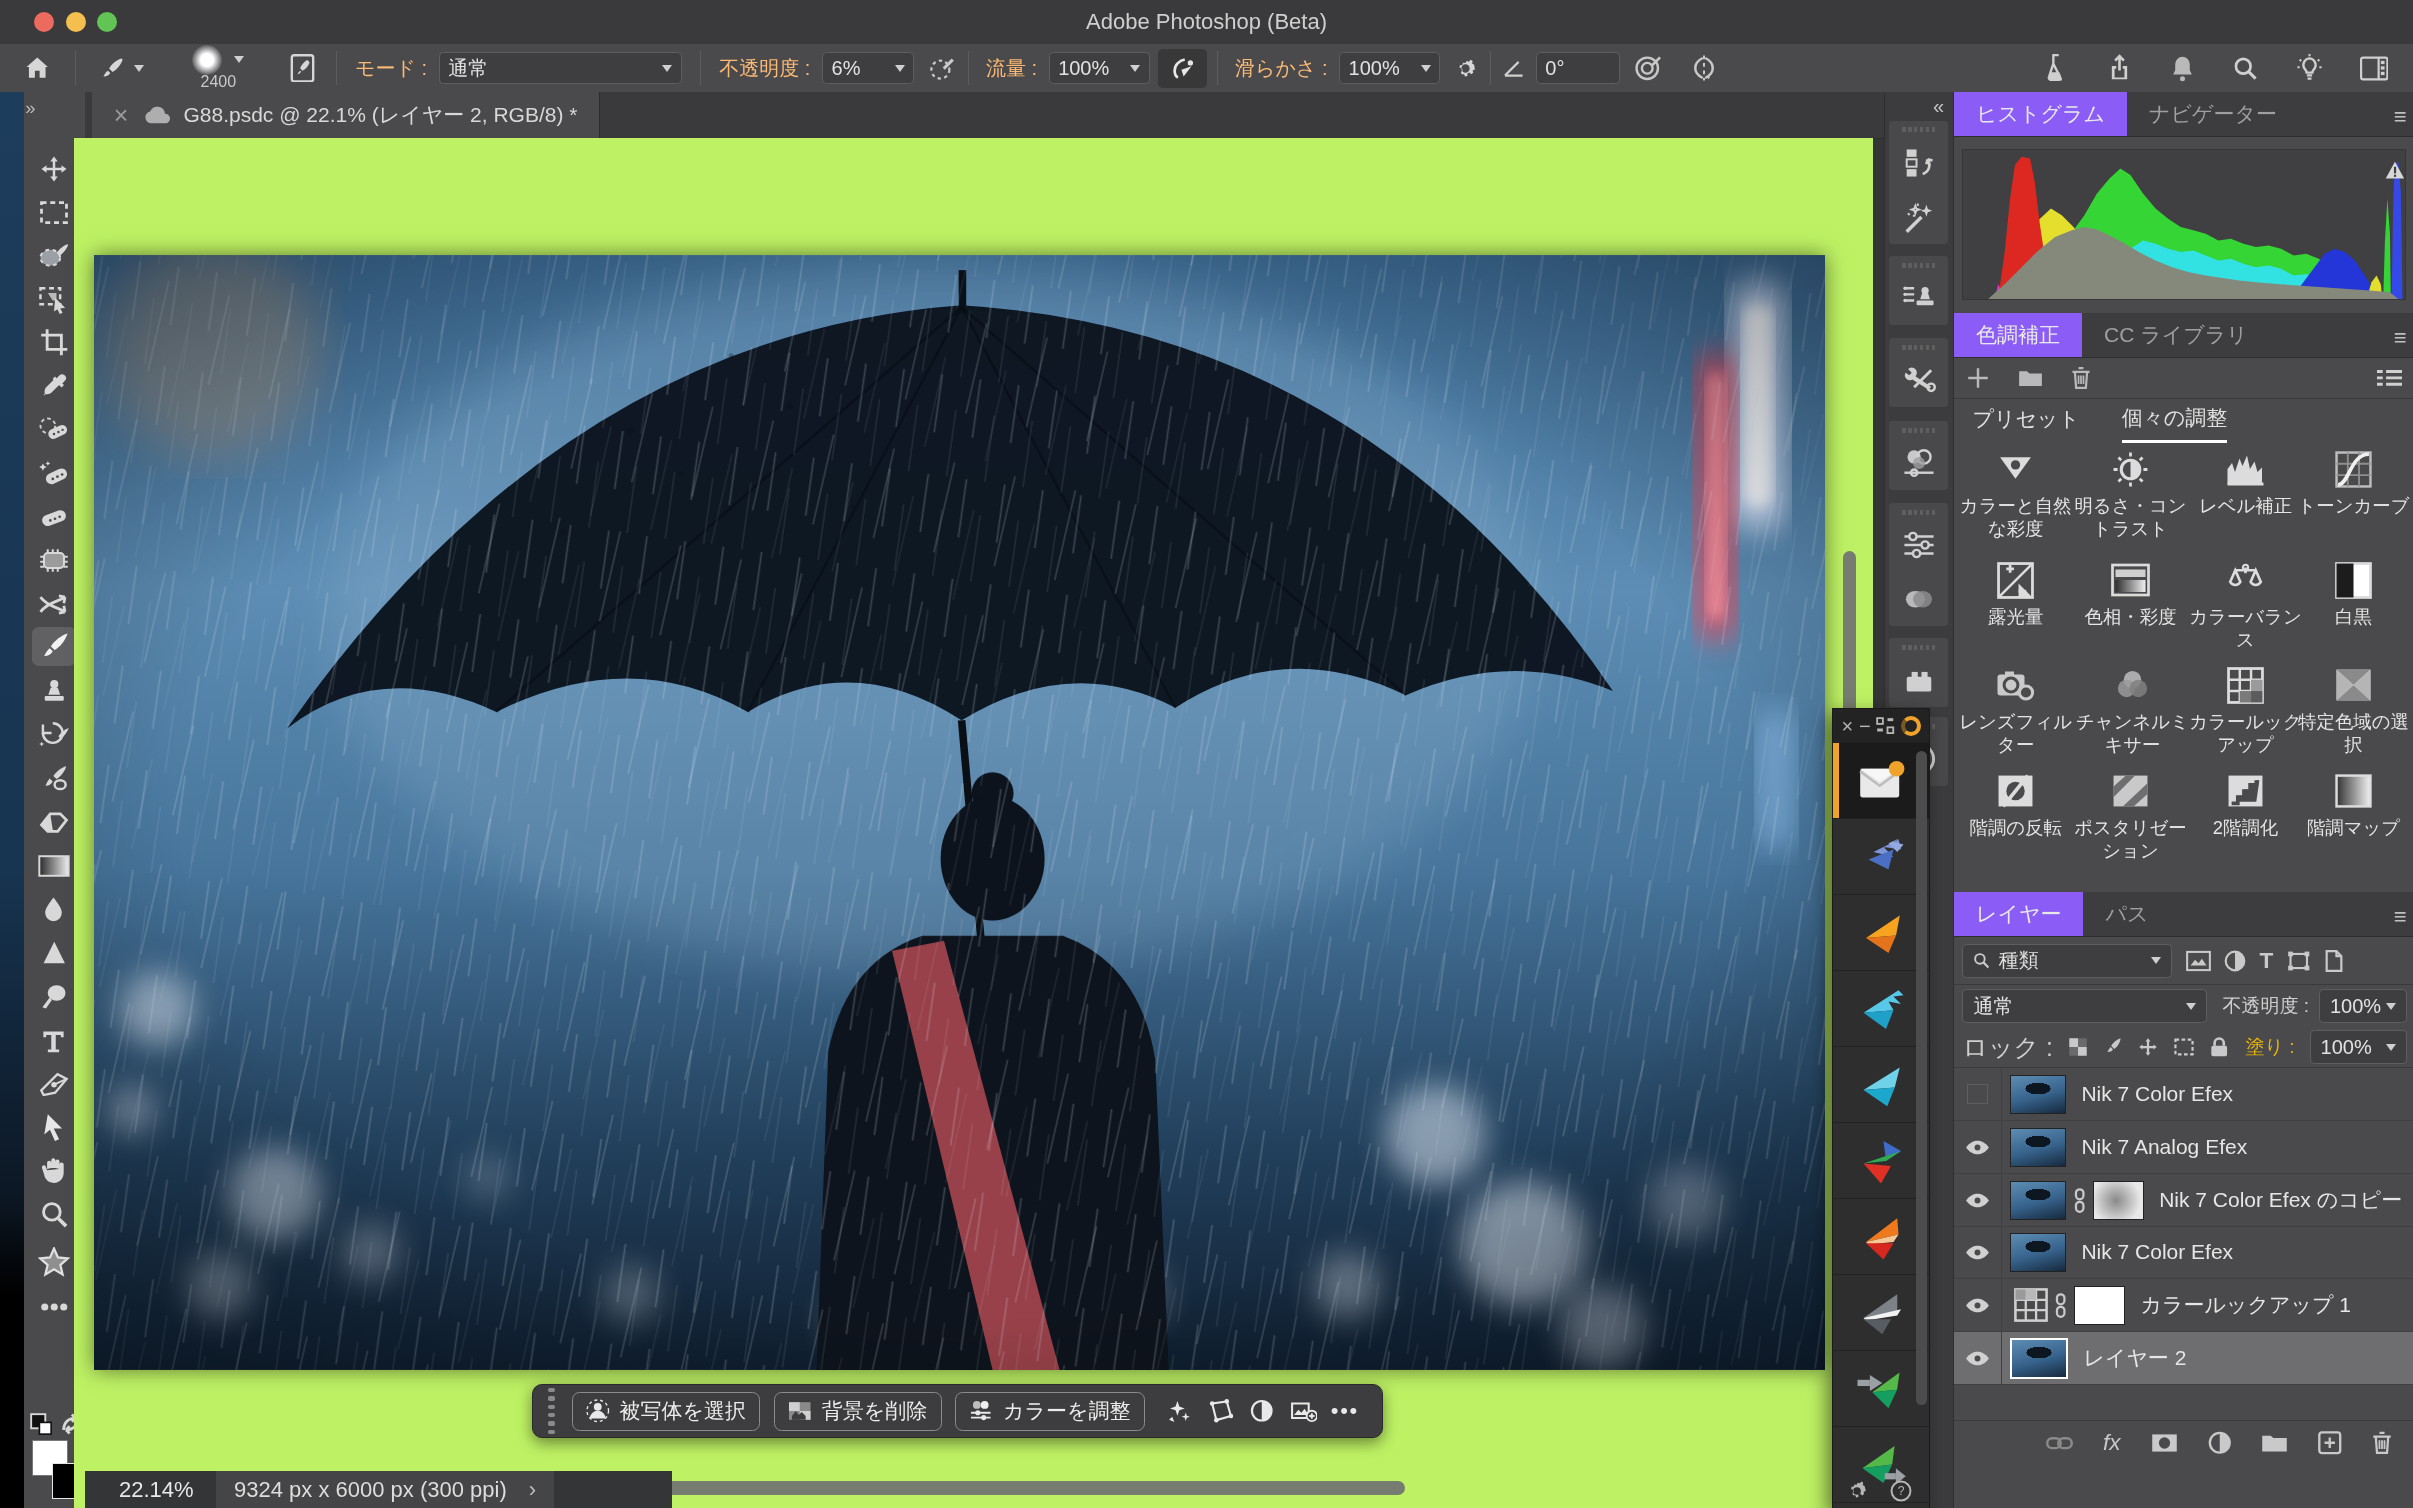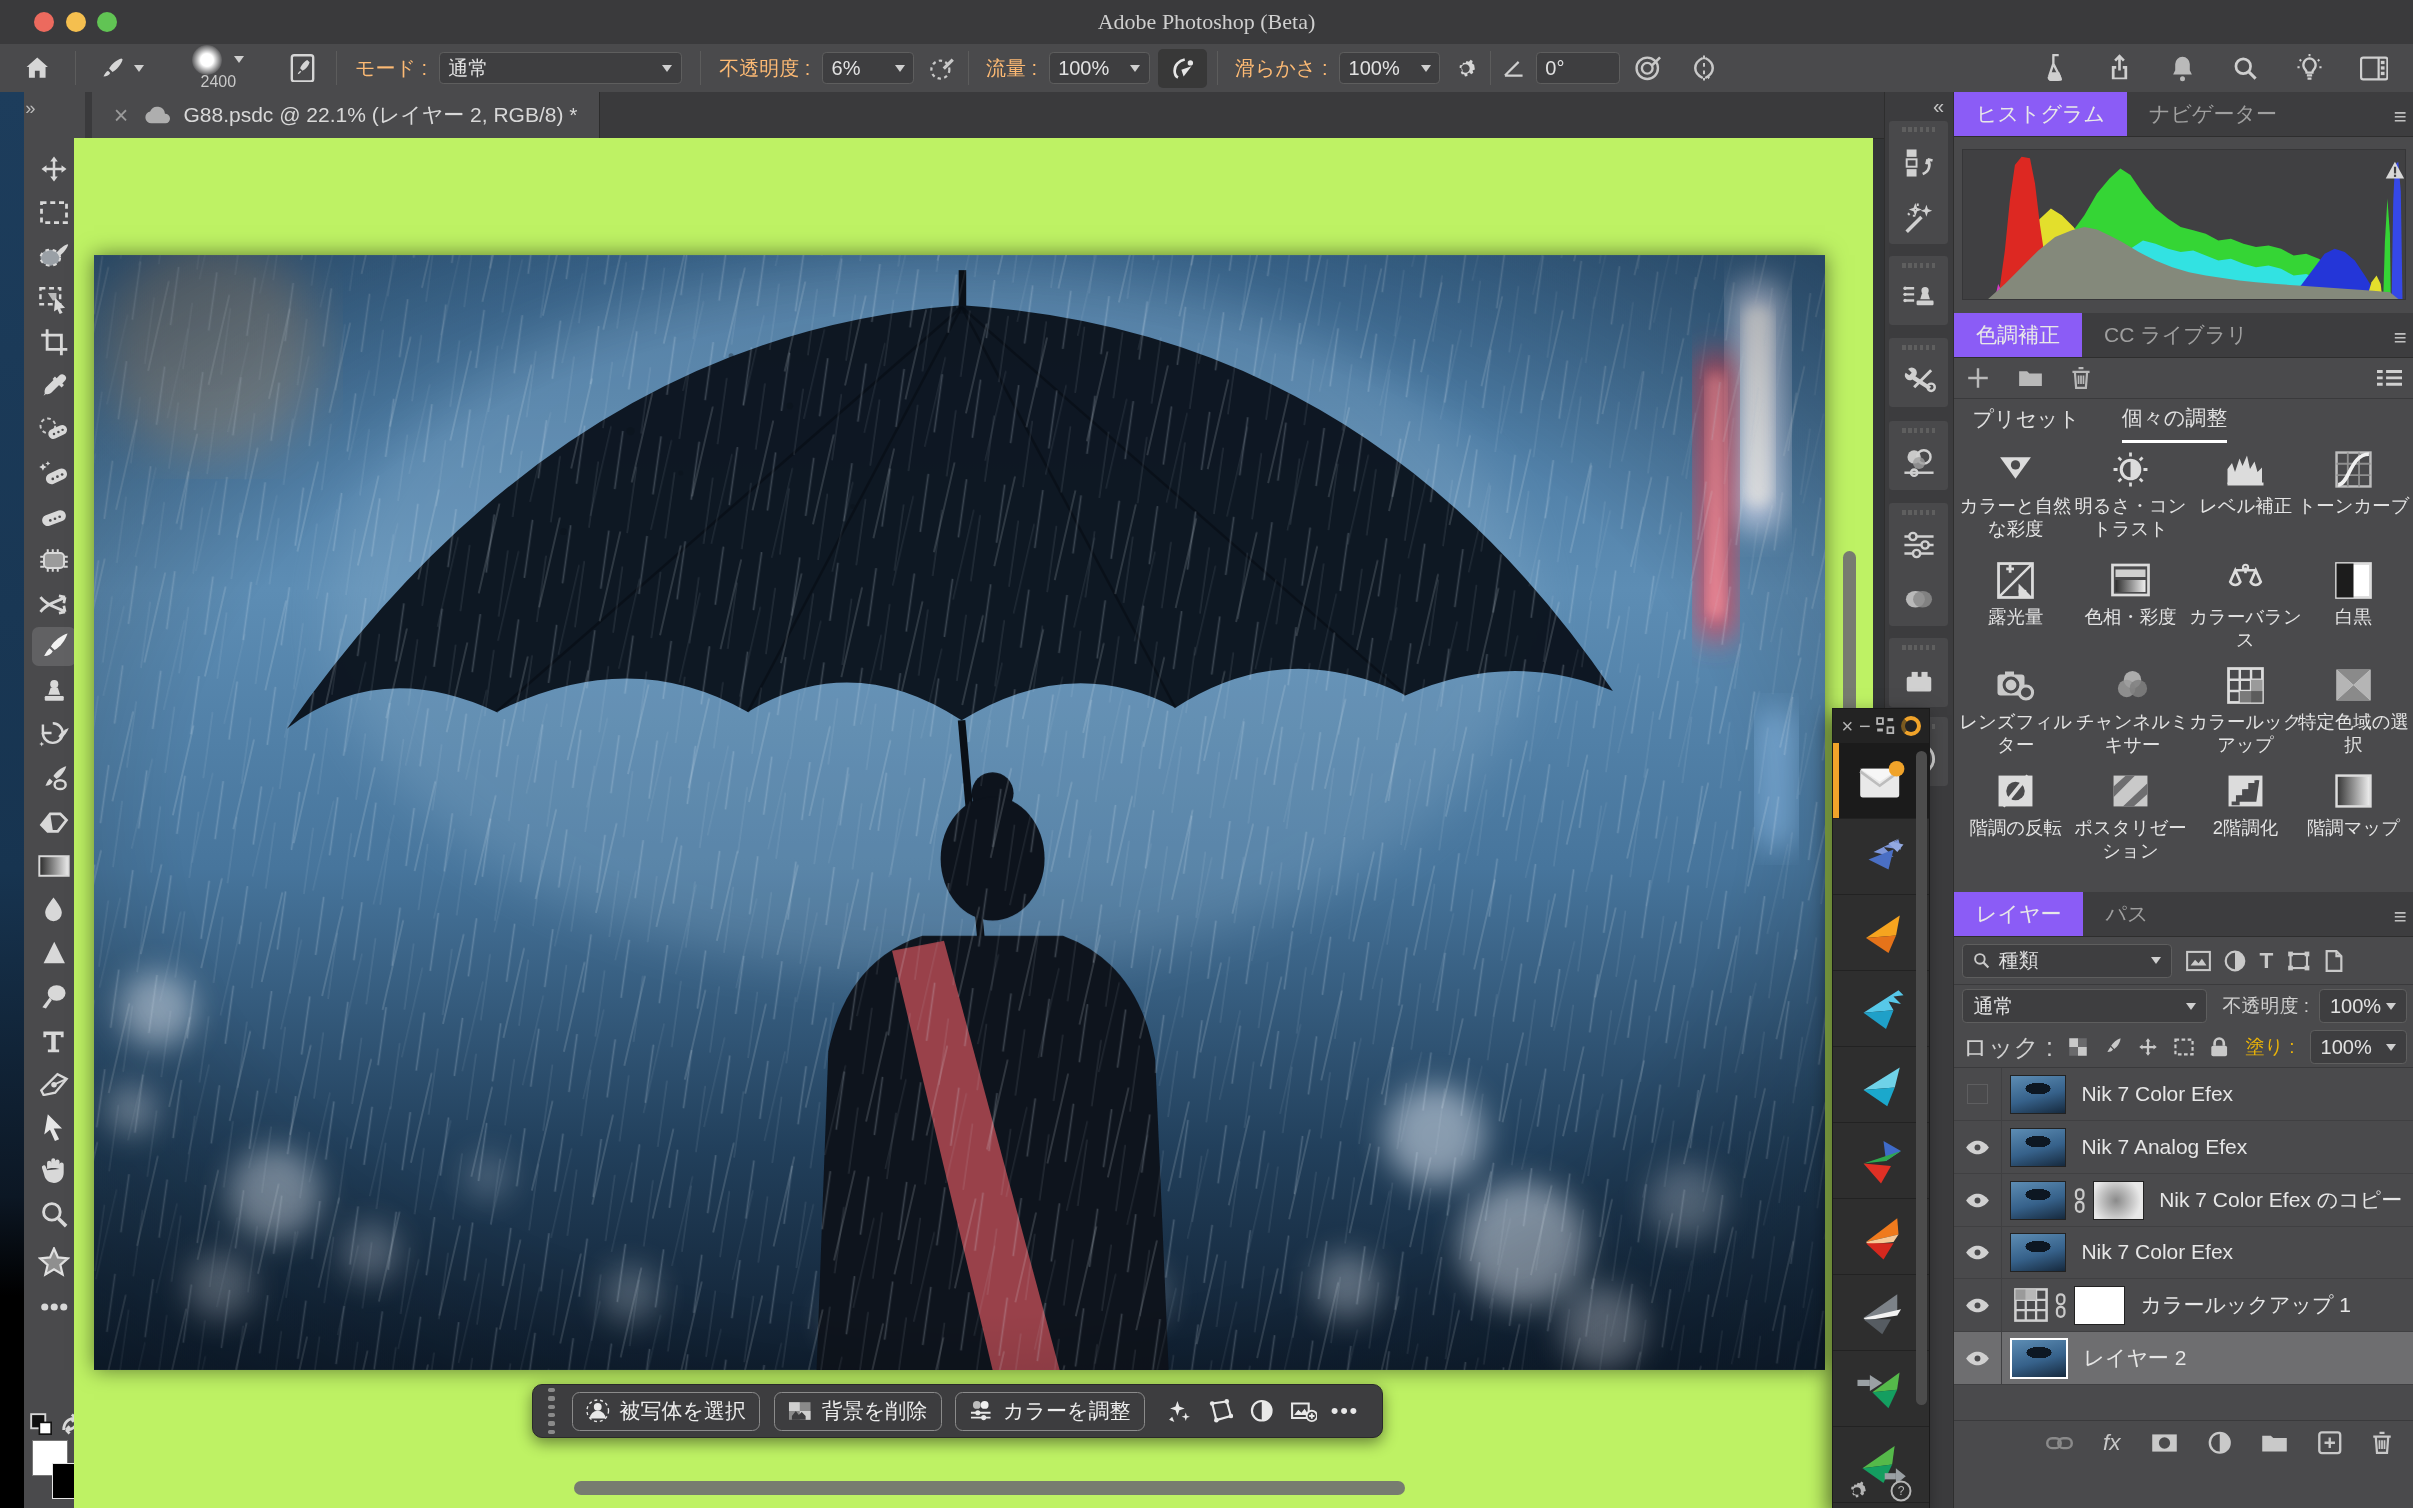--- a/index.html
+++ b/index.html
@@ -5,21 +5,21 @@
   html,body{margin:0;padding:0;background:#222;}
   #app{position:relative;width:2413px;height:1508px;overflow:hidden;
        font-family:"Liberation Sans","DejaVu Sans",sans-serif;color:#d6d6d6;
        background:#333537;-webkit-font-smoothing:antialiased;}
   .ab{position:absolute;}
   .row{display:flex;align-items:center;}
   .ctr{display:flex;align-items:center;justify-content:center;}
   
   #titlebar{left:0;top:0;width:2413px;height:44px;background:#3a3a3c;border-bottom:0.8px solid #262626;}
   .tl{width:20px;height:20px;border-radius:50%;margin-right:11.7px;}
-  #titletext{width:100%;text-align:center;font-size:22px;color:#cfcfcf;line-height:44px;font-family:Liberation Serif, serif;}
+  #titletext{width:100%;text-align:center;font-size:22px;color:#cfcfcf;line-height:44px;}
   #optionsbar{left:0;top:44px;width:2413px;height:48px;background:#4a4a4c;border-bottom:0.8px solid #2a2a2a;}
   .opt-label{font-size:20px;color:#fdba74;white-space:nowrap;}
   .dd{background:#3e3e40;border:0.8px solid #5e5e5e;border-radius:4.2px;height:32px;
       display:flex;align-items:center;font-size:20px;color:#e2e2e2;padding:0 8.4px;box-sizing:border-box;}
   .carat{width:0;height:0;border-left:5.9px solid transparent;border-right:5.9px solid transparent;border-top:7.5px solid #cfcfcf;margin-left:auto;}
   .vdiv{width:0.8px;height:34px;background:#5c5c5c;}
   .pressed{background:#383838;border-radius:5px;}
   
   #deskstrip{left:0;top:92px;width:23.5px;height:1416px;background:linear-gradient(#1d3d5c,#173450 55%,#0c1724 78%,#000 85%);}
   #toolbar{left:23.5px;top:92px;width:61px;height:1416px;background:#4a4a4c;border-right:0.8px solid #3a3a3a;}
@@ -602,20 +602,27 @@
             <path d="M2 4h16v14H2z" fill="none" stroke="#e8e8e8" stroke-width="2"></path>
             <path d="M4 15l4-5 3 3 3-4 4 6z" fill="#e8e8e8"></path>
             <circle cx="21" cy="16" r="5" fill="#3d3d3f" stroke="#e8e8e8" stroke-width="1.8"></circle>
             <path d="M21 13.4v5.2M18.4 16h5.2" stroke="#e8e8e8" stroke-width="1.8"></path>
           </svg>
         </span>
       <span style="font-size:22px;color:#e8e8e8;letter-spacing:1.7px;margin-left:5px">•••</span>
     </div>
   </div>
 
+  <div class="ab" id="statusbar">
+    <span id="zoomtxt">22.14%</span>
+    <div id="docinfo">
+      <span>9324 px x 6000 px (300 ppi)</span>
+      <span style="color:#bdbdbd">›</span>
+    </div>
+  </div>
 
   <div class="ab" id="dockstrip">
     <div class="ab" style="right:10px;top:3.4px;font-size:20px;color:#c5c5c5">«</div>
     <div class="dgroup" style="top:28.5px;">
       <div class="dgrip">
           <i></i>
           <i></i>
           <i></i>
           <i></i>
           <i></i>

